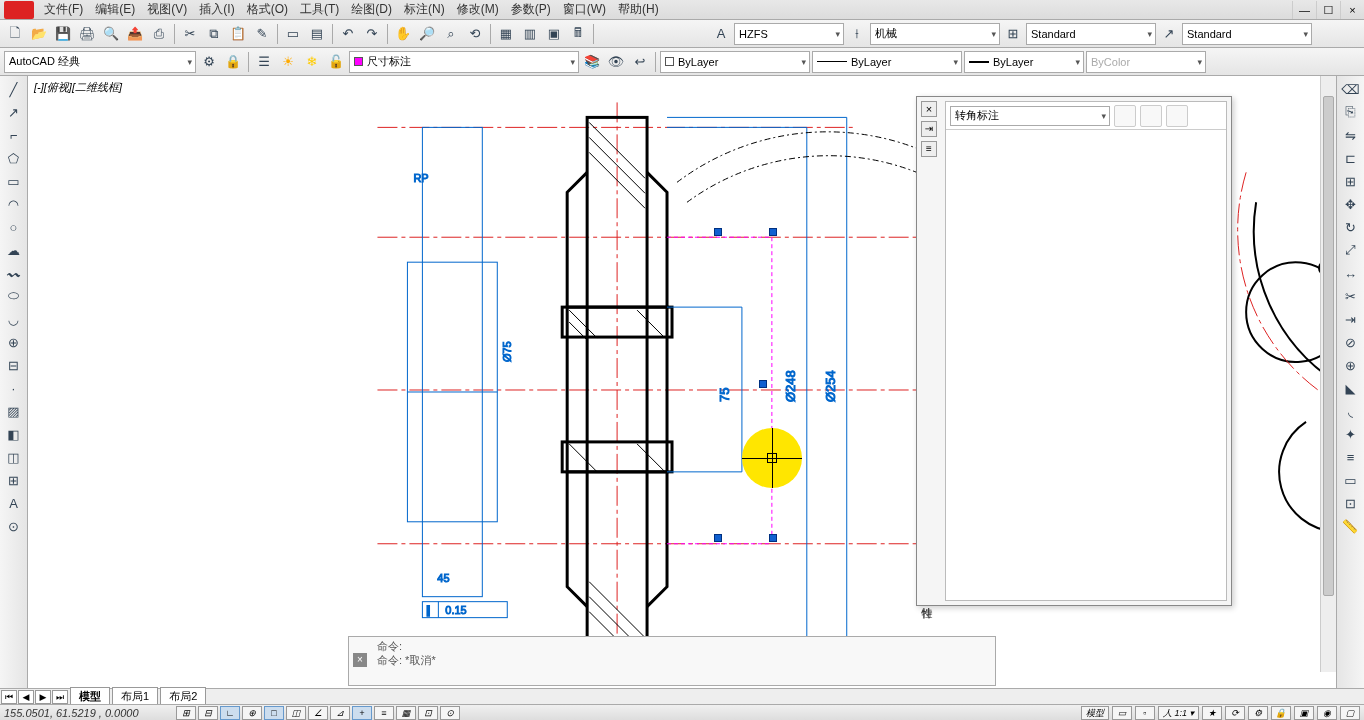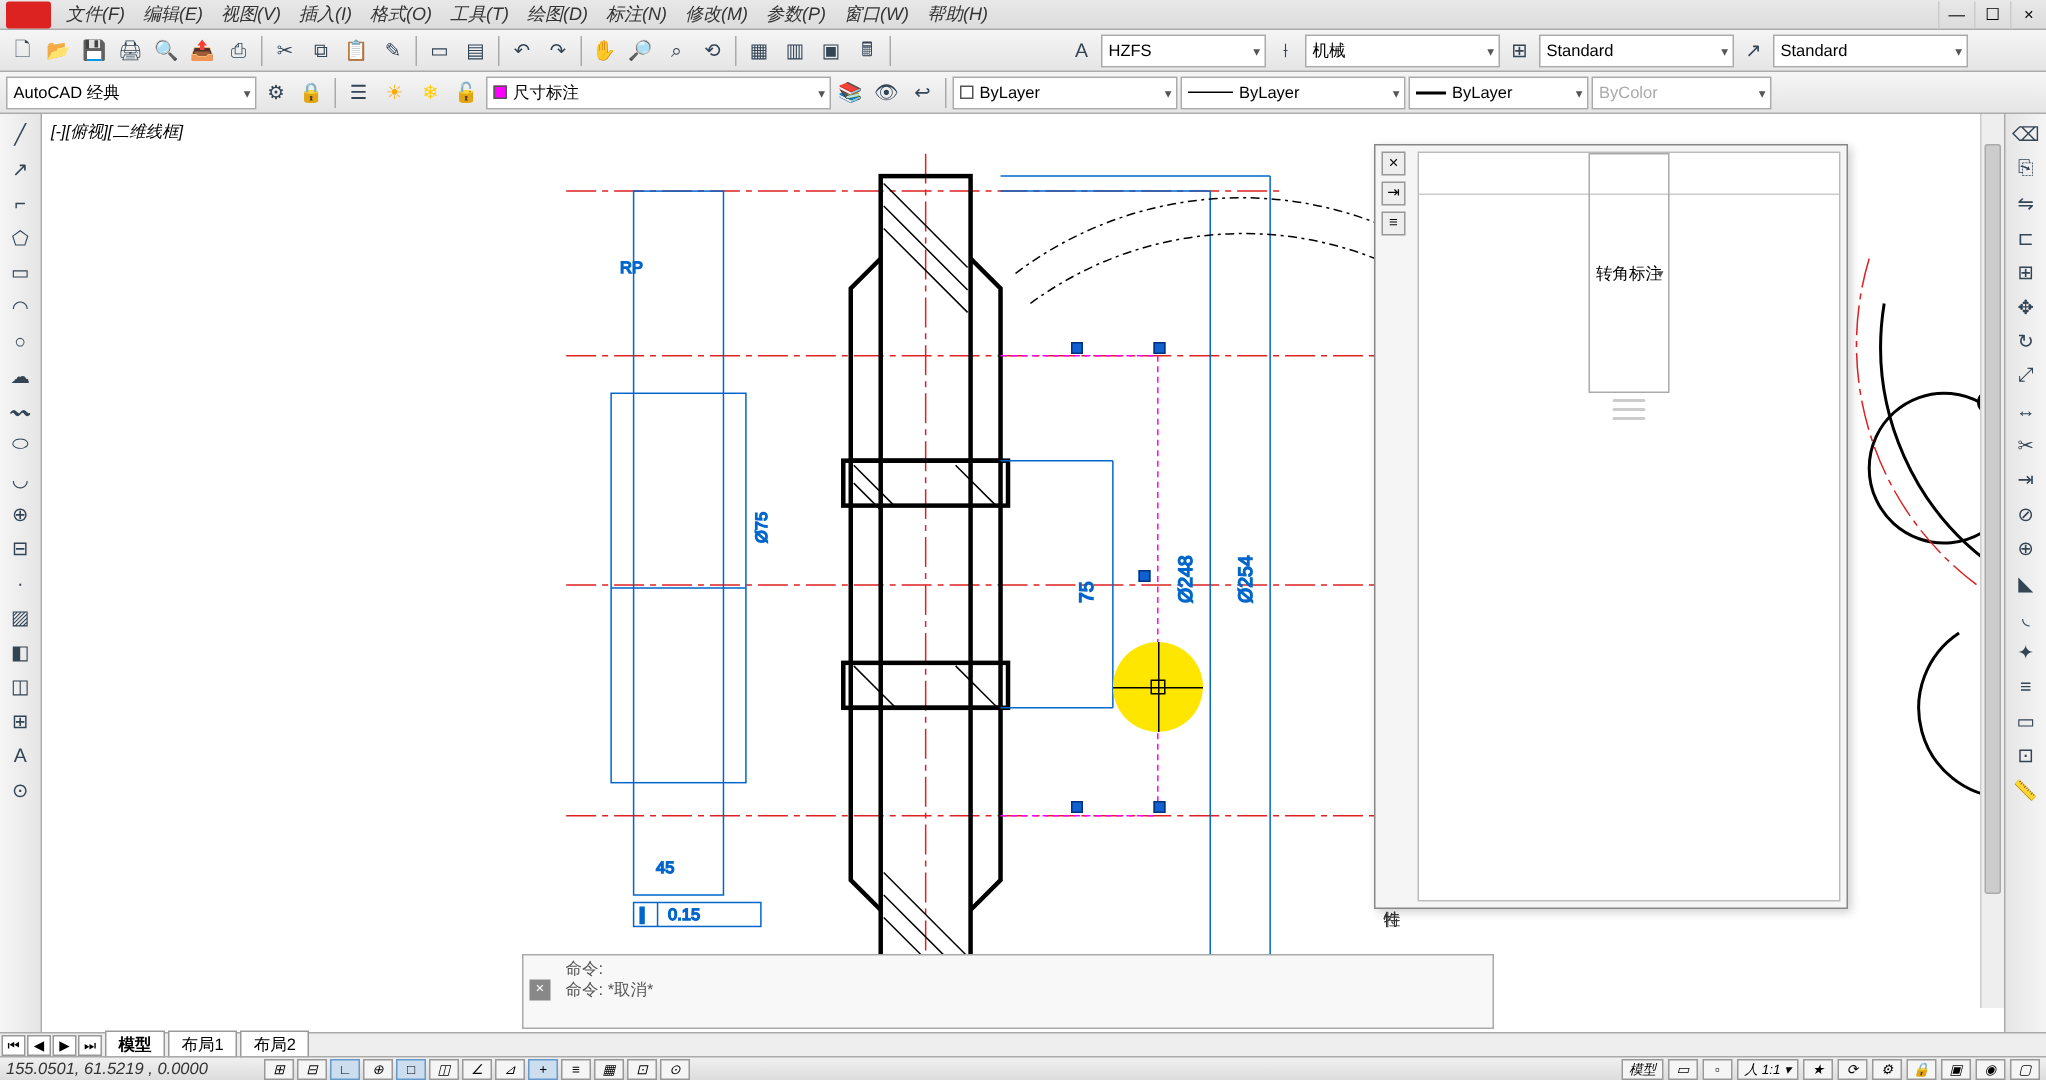--- a/index.html
+++ b/index.html
@@ -1,20 +1,20 @@
 <!DOCTYPE html>
 <html><head>
 <meta charset="utf-8">
 <style>
 * { margin: 0; padding: 0; box-sizing: border-box; font-family: "Microsoft YaHei", sans-serif; }
 body { width: 1364px; height: 720px; overflow: hidden; background: #f0f0f0; position: relative; }
 
 .titlebar { height: 20px; background: linear-gradient(#e8e8e8,#dcdcdc); border-bottom: 1px solid #aaa; display: flex; align-items: center; }
 .app-icon { width: 30px; height: 18px; background: #d22; margin: 0 4px; border-radius: 2px; }
-.menu-item { font-size: 12px; padding: 2px 6px; color: #333; cursor: pointer; font-style: italic; }
+.menu-item { font-size: 12px; padding: 2px 6px; color: #333; cursor: pointer; }
 .win-controls { margin-left: auto; display: flex; }
 .win-btn { width: 24px; height: 18px; text-align: center; font-size: 11px; border-left: 1px solid #ccc; cursor: pointer; line-height: 18px; }
 
 .toolbar-row { height: 28px; background: linear-gradient(#f5f5f5,#e5e5e5); border-bottom: 1px solid #aaa; display: flex; align-items: center; padding: 0 4px; gap: 2px; }
 .tb-btn { width: 22px; height: 22px; border: 1px solid transparent; display: flex; align-items: center; justify-content: center; cursor: pointer; border-radius: 2px; }
 .tb-sep { width: 1px; height: 20px; background: #aaa; margin: 0 2px; }
 .tb-combo { height: 22px; border: 1px solid #aaa; background: #fff; font-size: 11px; padding: 0 4px; display: flex; align-items: center; min-width: 80px; position: relative; text-align: center; }
 .tb-combo::after { content: "▾"; position: absolute; right: 3px; color: #555; font-size: 9px; }
 
 .workspace-bar { height: 28px; background: linear-gradient(#f5f5f5,#e5e5e5); border-bottom: 1px solid #aaa; display: flex; align-items: center; padding: 0 4px; gap: 2px; }
@@ -38,21 +38,21 @@
 
 .right-tools { width: 28px; background: linear-gradient(90deg,#e5e5e5,#f5f5f5); border-left: 1px solid #aaa; display: flex; flex-direction: column; padding: 2px 0; gap: 1px; }
 .right-tools .tb-btn { width: 24px; height: 22px; margin: 0 auto; }
 
 .palette { position: absolute; left: 916px; top: 96px; width: 316px; height: 510px; background: #f5f5f5; border: 1px solid #888; z-index: 20; box-shadow: 2px 2px 6px rgba(0,0,0,0.2); }
 .palette-close { position: absolute; left: 4px; top: 4px; width: 16px; height: 16px; border: 1px solid #999; background: #eee; text-align: center; line-height: 14px; font-size: 11px; cursor: pointer; }
 .palette-pin { position: absolute; left: 4px; top: 24px; width: 16px; height: 16px; border: 1px solid #999; background: #eee; text-align: center; line-height: 14px; font-size: 10px; cursor: pointer; }
 .palette-menu { position: absolute; left: 4px; top: 44px; width: 16px; height: 16px; border: 1px solid #999; background: #eee; text-align: center; line-height: 14px; font-size: 10px; cursor: pointer; }
 .palette-title { position: absolute; left: 2px; bottom: 6px; writing-mode: vertical-rl; font-size: 11px; color: #333; }
 .palette-body { position: absolute; left: 28px; top: 4px; right: 4px; bottom: 4px; background: #fff; border: 1px solid #bbb; }
-.palette-toolbar { height: 28px; border-bottom: 1px solid #ccc; display: flex; align-items: center; padding: 0 4px; gap: 4px; flex-direction: column; }
+.palette-toolbar { height: 28px; border-bottom: 1px solid #ccc; display: flex; align-items: center; padding: 0 4px; gap: 4px; }
 .palette-combo { flex: 0 0 160px; height: 20px; border: 1px solid #aaa; font-size: 11px; padding: 0 4px; display: flex; align-items: center; position: relative; }
 .palette-combo::after { content: "▾"; position: absolute; right: 3px; color: #555; font-size: 9px; }
 .pal-btn { width: 22px; height: 22px; border: 1px solid #ccc; background: #f8f8f8; cursor: pointer; border-radius: 2px; }
 
 .tabs-bar { position: absolute; bottom: 16px; left: 0; right: 0; height: 16px; background: #eee; border-top: 1px solid #aaa; display: flex; align-items: center; font-size: 11px; }
 .tab-nav { width: 16px; height: 14px; border: 1px solid #999; background: #fff; text-align: center; line-height: 12px; font-size: 9px; cursor: pointer; margin-left: 1px; }
 .tab { padding: 1px 8px; border: 1px solid #999; background: #fff; margin-left: 2px; cursor: pointer; }
 .tab.active { background: #fff; font-weight: bold; }
 
 .cmd-area { position: absolute; bottom: 34px; left: 348px; width: 648px; height: 50px; background: #f8f8f8; border: 1px solid #aaa; z-index: 15; }
@@ -190,21 +190,21 @@
       <span class="ico">⊞</span>
     </div>
   <div class="tb-combo" style="width:130px">Standard</div>
   <div class="tb-btn">
       <span class="ico">↗</span>
     </div>
   <div class="tb-combo" style="width:130px">Standard</div>
 </div>
 
 <div class="workspace-bar">
-  <div class="tb-combo" style="width:167px">AutoCAD 经典</div>
+  <div class="tb-combo" style="width:192px">AutoCAD 经典</div>
   <div class="tb-btn">
       <span class="ico">⚙</span>
     </div>
   <div class="tb-btn">
       <span class="ico">🔒</span>
     </div>
   <div class="tb-sep"></div>
   <div class="tb-btn">
       <span class="ico">☰</span>
     </div>

